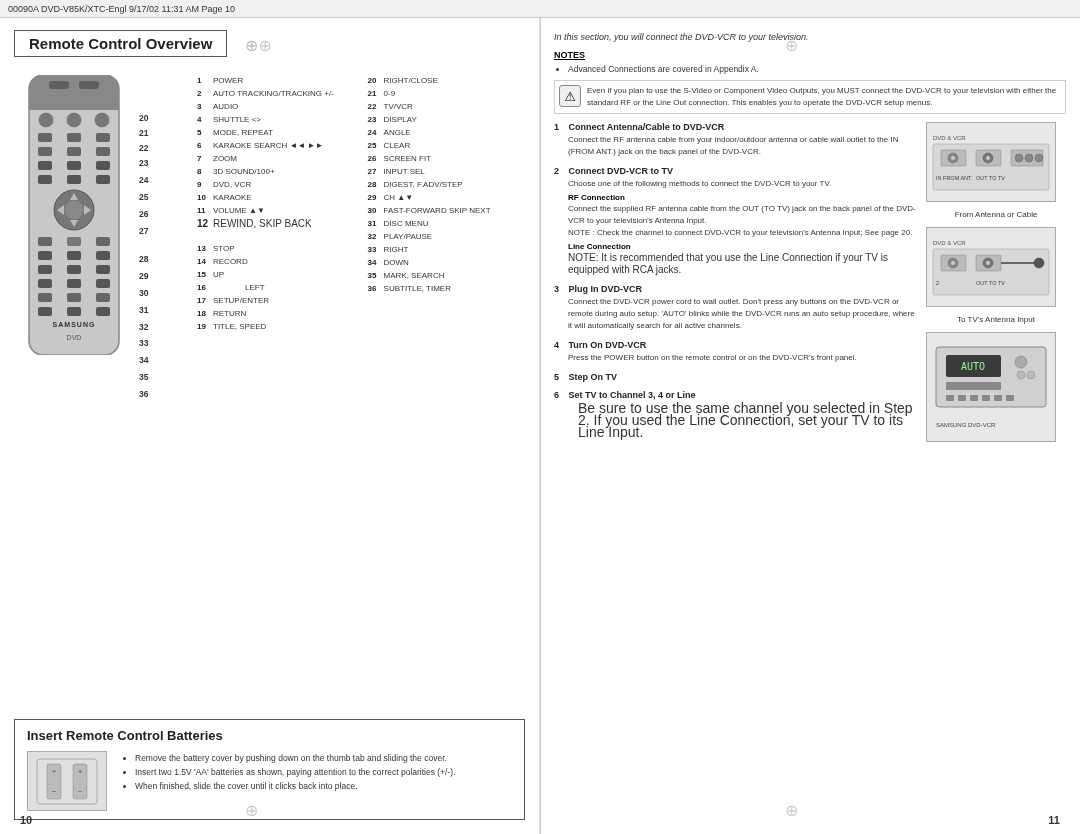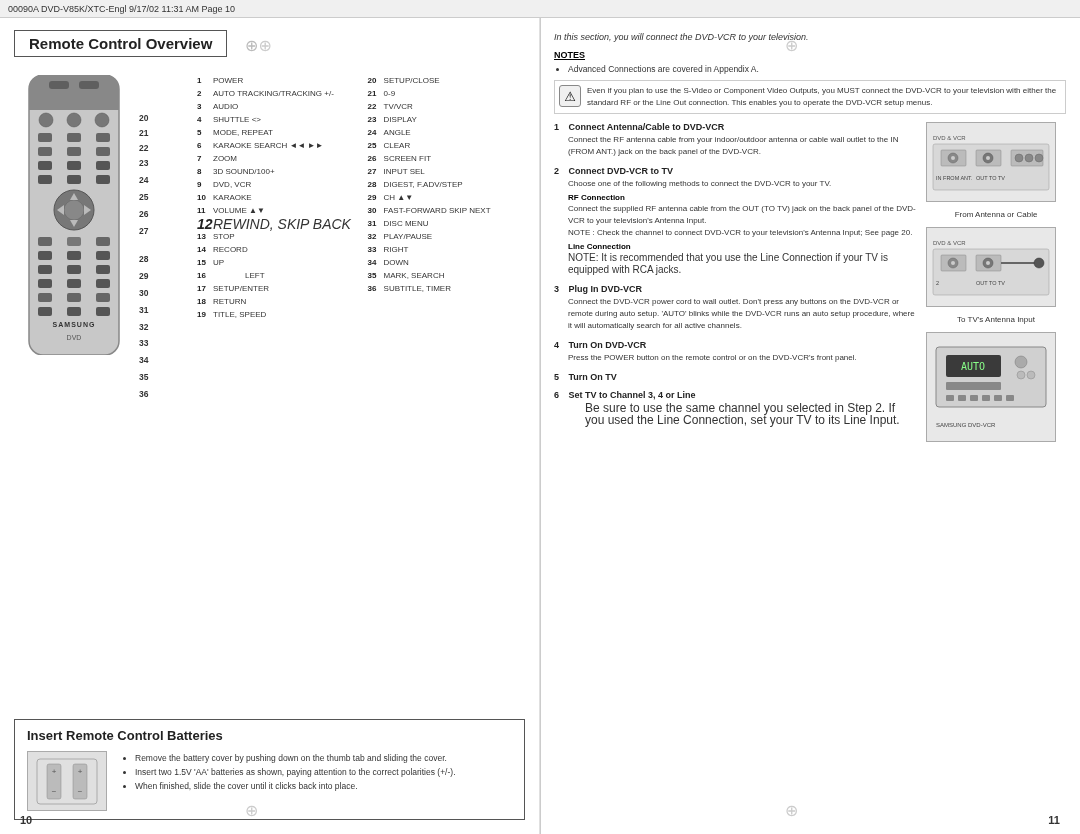--- a/index.html
+++ b/index.html
@@ -384,21 +384,21 @@
                 <span style="color:#333;">3D SOUND/100+</span>
               </div><div style="display: flex; font-size: 8px; line-height: 12px; margin-bottom: 1px;">
                 <span style="font-weight:bold;min-width:16px;">9</span>
                 <span style="color:#333;">DVD, VCR</span>
               </div><div style="display: flex; font-size: 8px; line-height: 12px; margin-bottom: 1px;">
                 <span style="font-weight:bold;min-width:16px;">10</span>
                 <span style="color:#333;">KARAOKE</span>
               </div><div style="display: flex; font-size: 8px; line-height: 12px; margin-bottom: 1px;">
                 <span style="font-weight:bold;min-width:16px;">11</span>
                 <span style="color:#333;">VOLUME ▲▼</span>
-              </div><div style="display: flex; font-size: 14px; line-height: 12px; margin-bottom: 1px; font-style: italic;">
+              </div><div style="display: flex; font-size: 10px; line-height: 12px; margin-bottom: 13px;">
                 <span style="font-weight:bold;min-width:16px;">12</span>
                 <span style="color:#333;">REWIND, SKIP BACK</span>
               </div><div style="display: flex; font-size: 8px; line-height: 12px; margin-bottom: 1px;">
                 <span style="font-weight:bold;min-width:16px;">13</span>
                 <span style="color:#333;">STOP</span>
               </div><div style="display: flex; font-size: 8px; line-height: 12px; margin-bottom: 1px;">
                 <span style="font-weight:bold;min-width:16px;">14</span>
                 <span style="color:#333;">RECORD</span>
               </div><div style="display: flex; font-size: 8px; line-height: 12px; margin-bottom: 1px;">
                 <span style="font-weight:bold;min-width:16px;">15</span>
@@ -410,21 +410,21 @@
                 <span style="font-weight:bold;min-width:16px;">17</span>
                 <span style="color:#333;">SETUP/ENTER</span>
               </div><div style="display: flex; font-size: 8px; line-height: 12px; margin-bottom: 1px;">
                 <span style="font-weight:bold;min-width:16px;">18</span>
                 <span style="color:#333;">RETURN</span>
               </div><div style="display: flex; font-size: 8px; line-height: 12px; margin-bottom: 1px;">
                 <span style="font-weight:bold;min-width:16px;">19</span>
                 <span style="color:#333;">TITLE, SPEED</span>
               </div></div><div style="display: inline-block; vertical-align: top; width: 48%; margin-left: 4%;"><div style="display: flex; font-size: 8px; line-height: 12px; margin-bottom: 1px;">
                 <span style="font-weight:bold;min-width:16px;">20</span>
-                <span style="color:#333;">SETUP/CLOSE</span>
+                <span style="color:#333;">RIGHT/CLOSE</span>
               </div><div style="display: flex; font-size: 8px; line-height: 12px; margin-bottom: 1px;">
                 <span style="font-weight:bold;min-width:16px;">21</span>
                 <span style="color:#333;">0-9</span>
               </div><div style="display: flex; font-size: 8px; line-height: 12px; margin-bottom: 1px;">
                 <span style="font-weight:bold;min-width:16px;">22</span>
                 <span style="color:#333;">TV/VCR</span>
               </div><div style="display: flex; font-size: 8px; line-height: 12px; margin-bottom: 1px;">
                 <span style="font-weight:bold;min-width:16px;">23</span>
                 <span style="color:#333;">DISPLAY</span>
               </div><div style="display: flex; font-size: 8px; line-height: 12px; margin-bottom: 1px;">
@@ -551,25 +551,25 @@
           </div>
           <div style="margin-bottom: 8px;">
             <div style="font-weight:bold;font-size:9px;color:#222;margin-bottom:2px;"><span style="display:inline-block;min-width:12px;font-weight:bold;">3</span> <span>Plug In DVD-VCR</span></div>
             <div style="font-size:8px;line-height:12px;color:#333;margin-left:14px;">Connect the DVD-VCR power cord to wall outlet. Don't press any buttons on the DVD-VCR or remote during auto setup. 'AUTO' blinks while the DVD-VCR runs an auto setup procedure, where it will automatically search for all active channels.</div>
           </div>
           <div style="margin-bottom: 8px;">
             <div style="font-weight:bold;font-size:9px;color:#222;margin-bottom:2px;"><span style="display:inline-block;min-width:12px;font-weight:bold;">4</span> <span>Turn On DVD-VCR</span></div>
             <div style="font-size:8px;line-height:12px;color:#333;margin-left:14px;">Press the POWER button on the remote control or on the DVD-VCR's front panel.</div>
           </div>
           <div style="margin-bottom: 8px;">
-            <div style="font-weight:bold;font-size:9px;color:#222;margin-bottom:2px;"><span style="display:inline-block;min-width:12px;font-weight:bold;">5</span> <span>Turn On TV</span></div>
+            <div style="font-weight:bold;font-size:9px;color:#222;margin-bottom:2px;"><span style="display:inline-block;min-width:12px;font-weight:bold;">5</span> <span>Step On TV</span></div>
           </div>
           <div style="margin-bottom: 8px;">
             <div style="font-weight:bold;font-size:9px;color:#222;margin-bottom:2px;"><span style="display:inline-block;min-width:12px;font-weight:bold;">6</span> <span>Set TV to Channel 3, 4 or Line</span></div>
-            <div style="font-size:12px;line-height:12px;color:#333;margin-left:31px;">Be sure to use the same channel you selected in Step 2. If you used the Line Connection, set your TV to its Line Input.</div>
+            <div style="font-size:14px;line-height:12px;color:#333;margin-left:24px;">Be sure to use the same channel you selected in Step 2. If you used the Line Connection, set your TV to its Line Input.</div>
           </div>
         </div>
 
       <div class="diagrams-area">
 
         <div class="diagram-box">
           <svg width="120" height="65" viewBox="0 0 120 65">
             <text x="2" y="10" font-size="6" fill="#555">DVD &amp; VCR</text>
             <rect x="2" y="14" width="116" height="46" rx="2" fill="#d8d8d8" stroke="#999" stroke-width="0.5"></rect>
 

